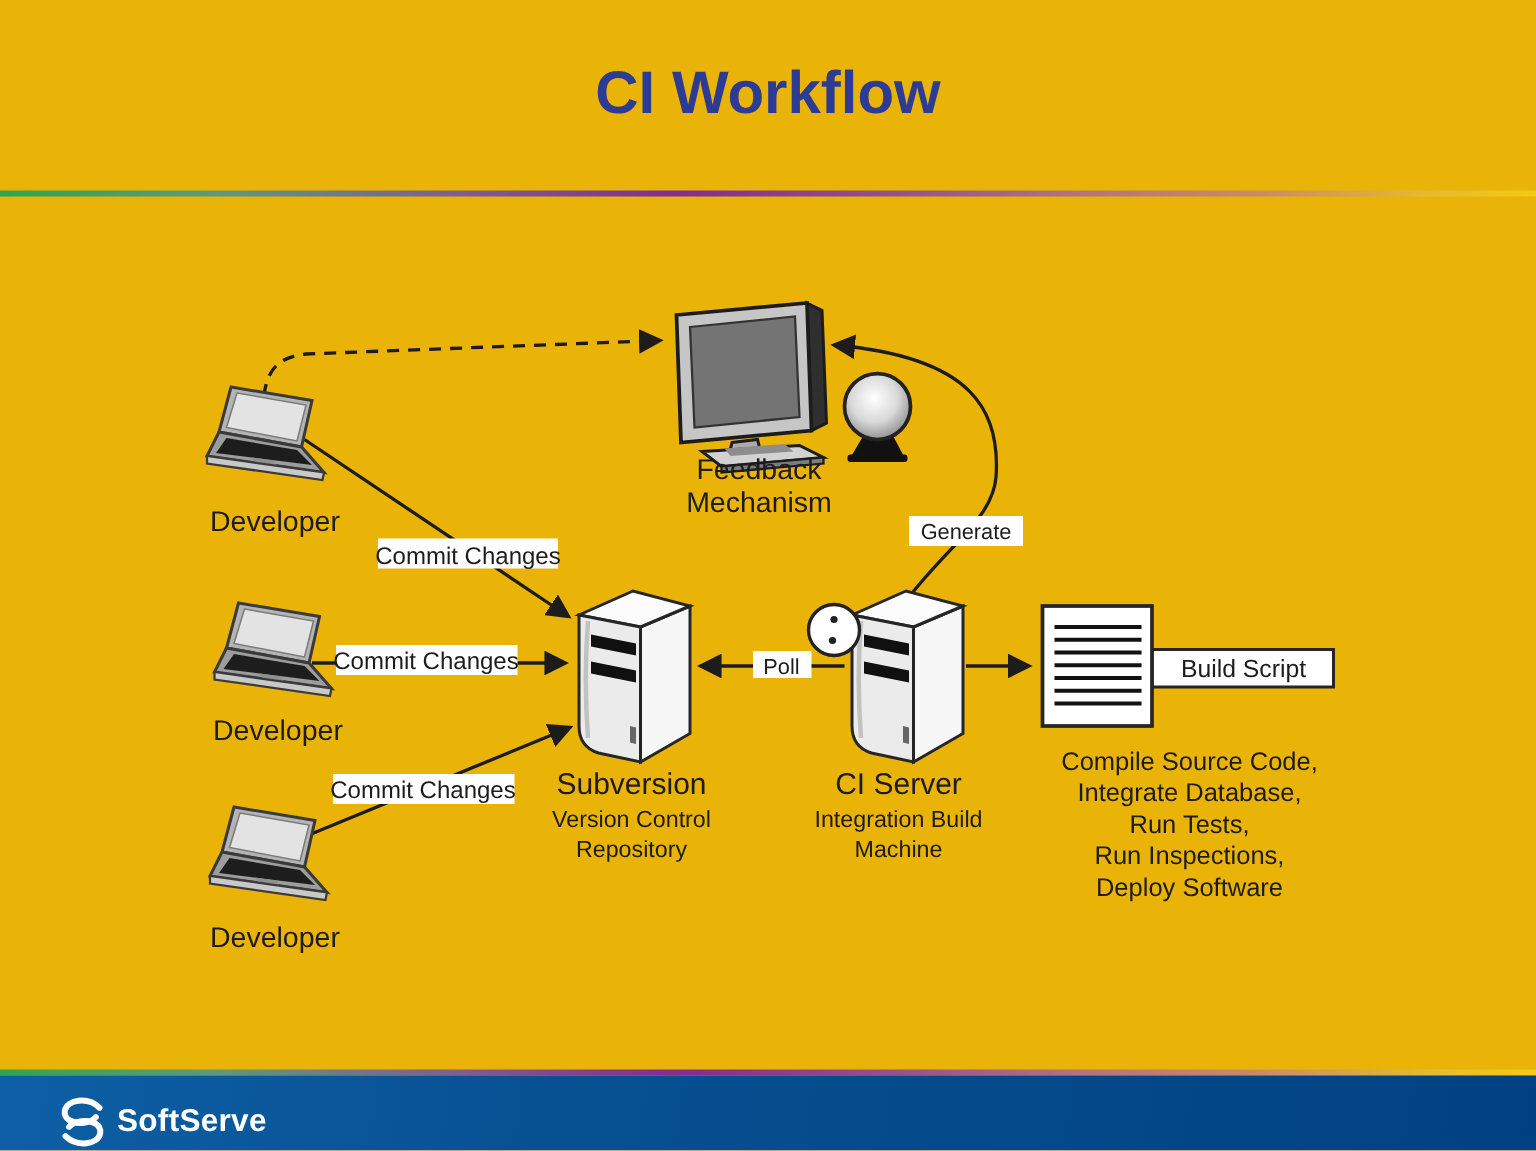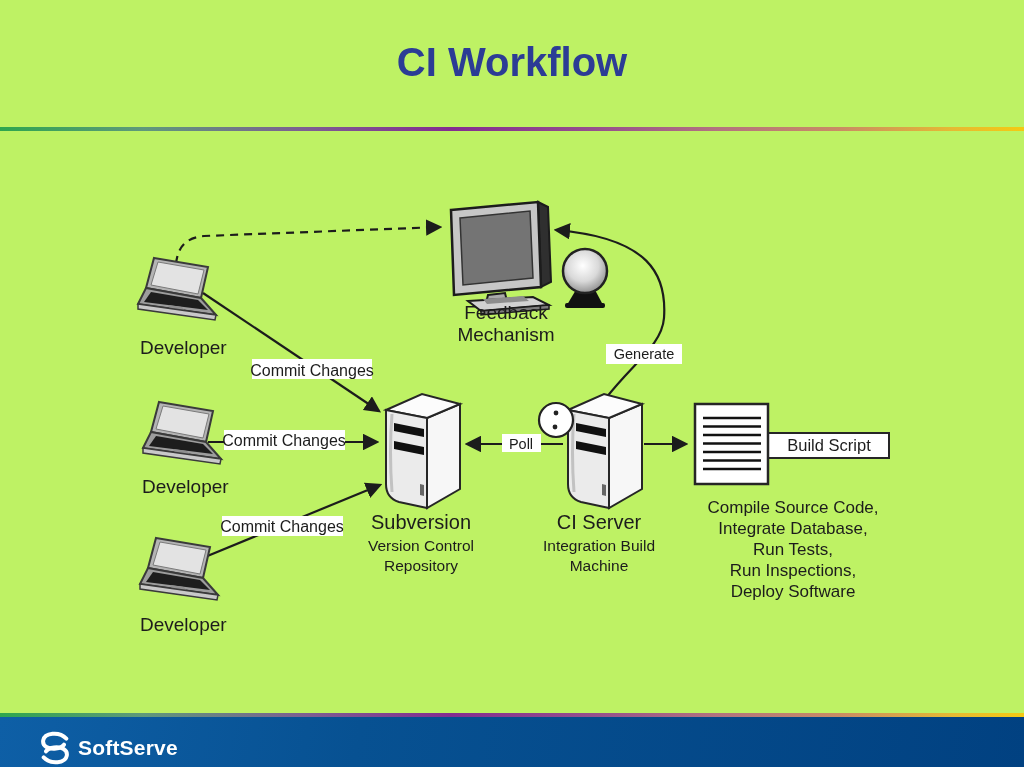--- a/index.html
+++ b/index.html
@@ -1,16 +1,16 @@
 <!DOCTYPE html>
 <html><head>
 <meta charset="utf-8">
 <style>
   html,body{margin:0;padding:0;background:#e8e8e8;}
-  .slide{position:relative;width:1024px;height:767px;background:#bef264;overflow:hidden;
+  .slide{position:relative;width:1024px;height:767px;background:#eab308;overflow:hidden;
          font-family:"Liberation Sans", sans-serif;}
   .title{position:absolute;top:40px;left:0;width:1024px;text-align:center;margin:0;
          font-size:40px;font-weight:700;color:#2c3c95;letter-spacing:0px;}
   .grad-rule{position:absolute;left:0;width:1024px;height:4px;
          background:linear-gradient(90deg,#2ea64e 0%,#5f997b 14%,#7d5e92 30%,#832d90 44%,
                     #95508d 58%,#b2737f 70%,#c98c64 82%,#e5ba33 93%,#f4ca12 100%);}
   .rule-top{top:127px;}
   .rule-bottom{top:713px;}
   .diagram-svg{position:absolute;top:0;left:0;width:1024px;height:767px;}
   .footer-blue{position:absolute;top:717px;left:0;width:1024px;height:62px;

